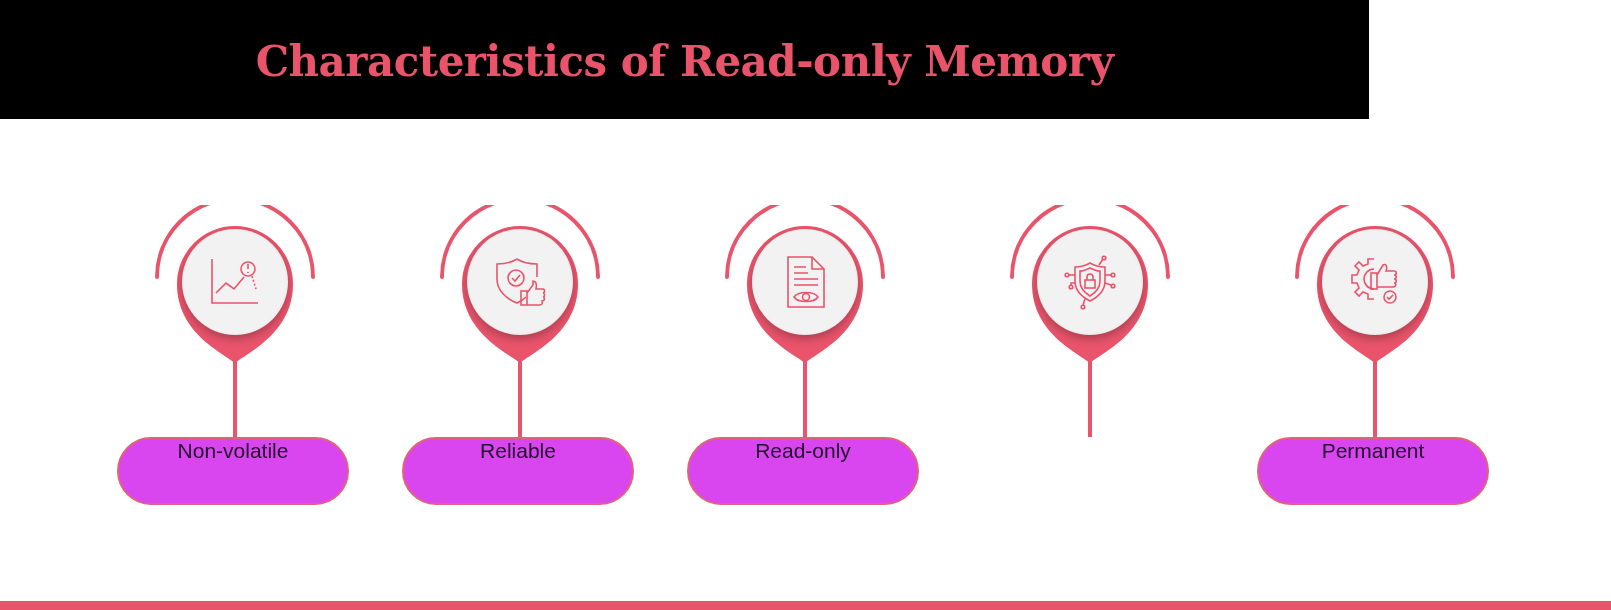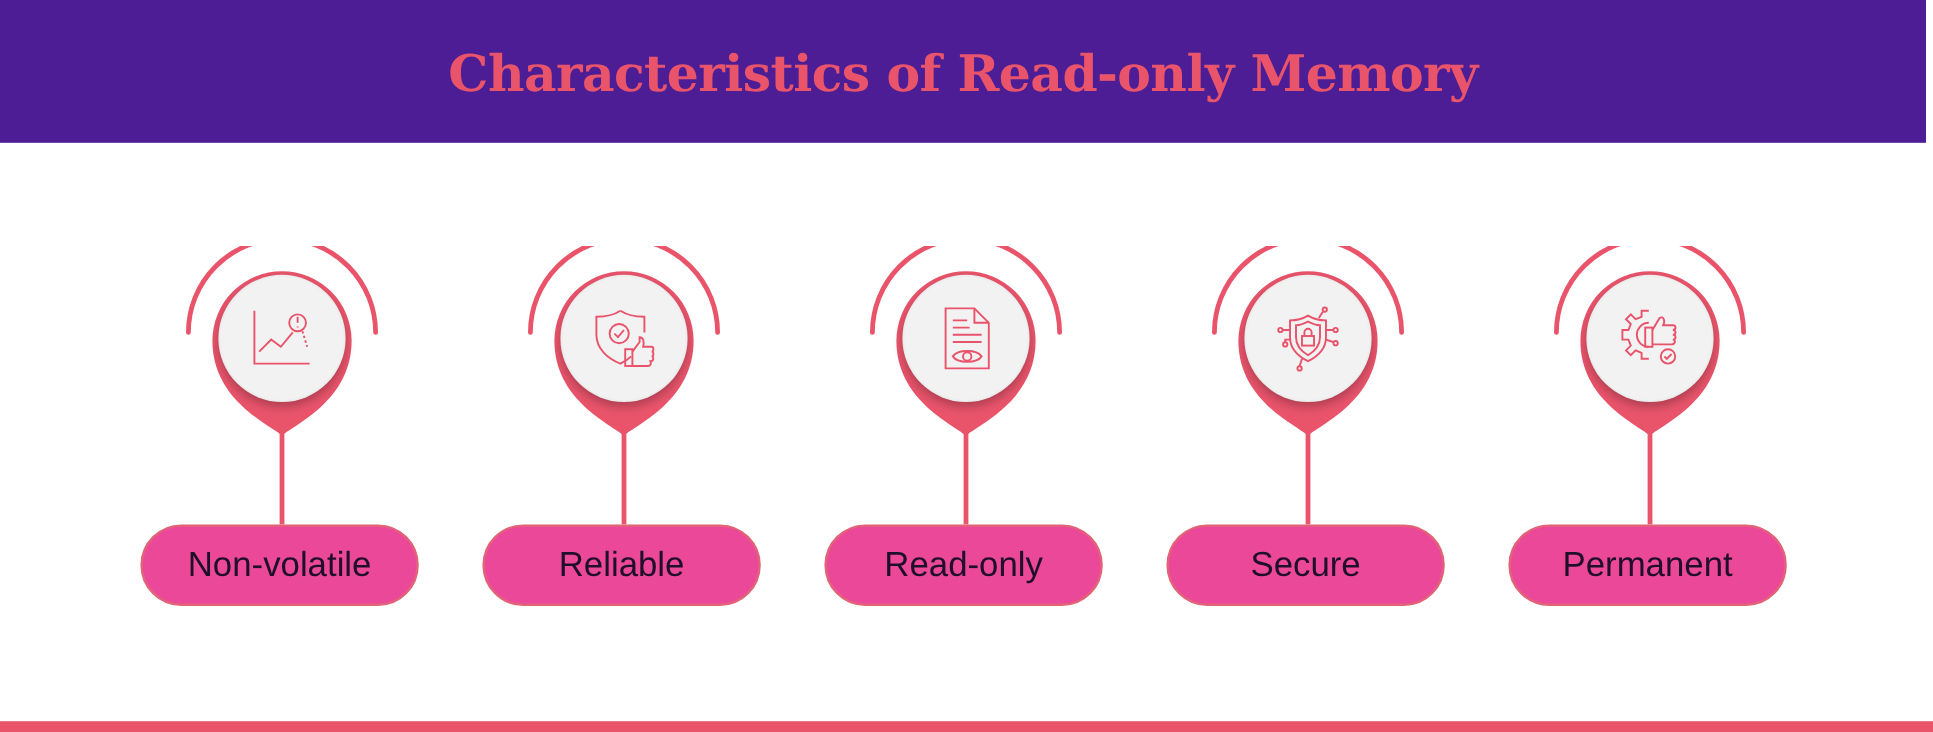--- a/index.html
+++ b/index.html
@@ -1,23 +1,23 @@
 <!DOCTYPE html>
 <html><head>
 <meta charset="utf-8">
 <style>
   html,body{margin:0;padding:0;}
   body{width:1611px;height:610px;background:#ffffff;position:relative;overflow:hidden;font-family:"Liberation Sans",sans-serif;}
-  .header{position:absolute;left:0;top:0;width:1605px;height:119px;background:#4c1d95;display:flex;align-items:center;justify-content:center;}
+  .header{position:absolute;left:0;top:0;width:1369px;height:119px;background:#000000;display:flex;align-items:center;justify-content:center;}
   .title{font-family:"DejaVu Serif",serif;font-weight:bold;font-size:42px;color:#e9546b;letter-spacing:-0.5px;margin-top:4px;}
   .item{position:absolute;top:205px;width:240px;height:310px;}
   .pin{position:absolute;left:0;top:0;width:240px;height:250px;}
   .inner{position:absolute;left:67px;top:24px;width:106px;height:106px;border-radius:50%;background:#f2f2f2;box-shadow:0 4px 8px rgba(0,0,0,0.25), inset 0 0 3px rgba(0,0,0,0.08);display:flex;align-items:center;justify-content:center;}
   .inner svg{width:58px;height:58px;}
-  .pill{position:absolute;left:2px;top:232px;width:232px;height:68px;border:2px solid #e26378;border-radius:36px;box-sizing:border-box;display:flex;align-items:center;justify-content:center;font-size:29px;color:#1f0f2a;background:#ec4899;}
+  .pill{position:absolute;left:2px;top:232px;width:232px;height:68px;border:2px solid #e26378;border-radius:36px;box-sizing:border-box;display:flex;justify-content:center;font-size:21px;color:#1f0f2a;background:#d946ef;}
   .footer-bar{position:absolute;left:0;top:601px;width:1611px;height:9px;background:#e9546b;}
 </style>
 </head>
 <body>
 
 <div class="header">
   <div class="title">Characteristics of Read-only Memory</div>
 </div>
 
 <div class="item" style="left:115px;">
@@ -100,23 +100,20 @@
       <path d="M44 30 L50 32"></path>
         <circle cx="52" cy="33" r="1.8"></circle>
       <path d="M14 22 H8"></path>
         <circle cx="6" cy="22" r="1.8"></circle>
       <path d="M14 30 H10 V32"></path>
         <circle cx="10" cy="34" r="1.8"></circle>
       <path d="M24 46 L22 52"></path>
         <circle cx="22" cy="54" r="1.8"></circle>
     </svg>
   </div>
-  <div class="pill">
-      <span>Secure</span>
-    </div>
 </div>
 
 <div class="item" style="left:1255px;">
   <svg class="pin" viewBox="0 0 240 250">
     <path d="M42 72 A78 78 0 0 1 198 72" fill="none" stroke="#e9546b" stroke-width="4" stroke-linecap="round"></path>
     <path d="M120 158 C108 148 62 128 62 79 A58 58 0 1 1 178 79 C178 128 132 148 120 158 Z" fill="#e9546b"></path>
     <line x1="120" y1="150" x2="120" y2="232" stroke="#e9546b" stroke-width="4"></line>
   </svg>
   <div class="inner">
     <svg viewBox="0 0 58 58" fill="none" stroke="#e9546b" stroke-width="1.6">

